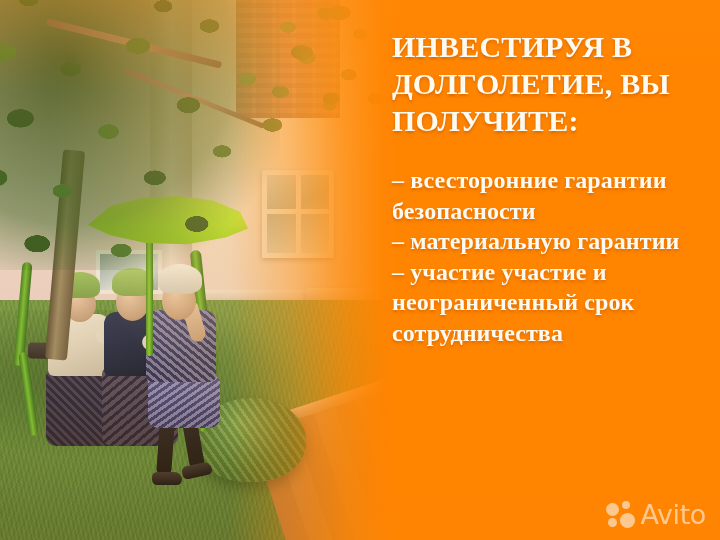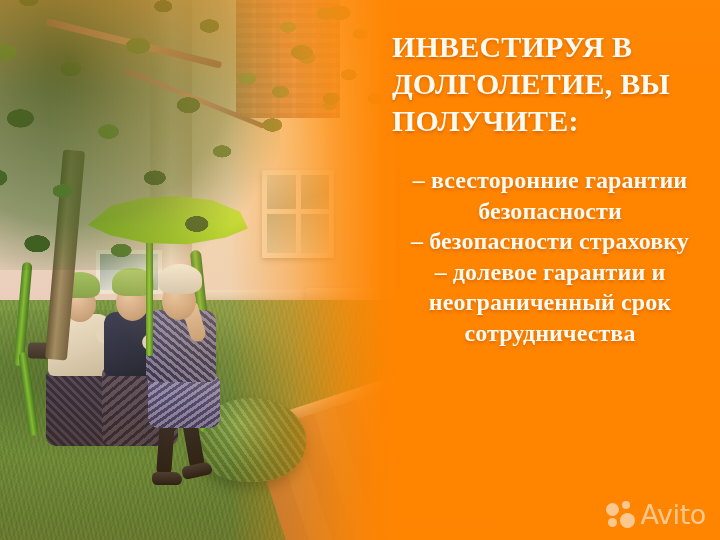--- a/index.html
+++ b/index.html
@@ -378,21 +378,20 @@
   }
   .benefits {
     margin: 26px 0 0 0;
     padding: 0;
     list-style: none;
     font-size: 24px;
     line-height: 30.5px;
     font-weight: bold;
     letter-spacing: .1px;
     text-shadow: 0 2px 3px rgba(150,60,0,.34);
-    text-align: center;
   }
   .benefits li { margin: 0; padding: 0; }
 
   
   .watermark {
     position:absolute;
     right: 14px;
     bottom: 12px;
     display:flex;
     align-items:center;
@@ -500,22 +499,22 @@
   </div>
 
   <div class="orange-blend"></div>
   <div class="orange-vert"></div>
 
   <div class="copy">
     <p class="headline">ИНВЕСТИРУЯ В ДОЛГОЛЕТИЕ, ВЫ ПОЛУЧИТЕ:</p>
 
     <ul class="benefits">
       <li>– всесторонние гарантии безопасности</li>
-      <li>– безопасности страховку</li>
-      <li>– долевое гарантии и неограниченный срок сотрудничества</li>
+      <li>– материальную гарантии</li>
+      <li>– участие участие и неограниченный срок сотрудничества</li>
     </ul>
   </div>
 
   <div class="watermark">
     <span class="wm-mark">
       <i class="c1"></i>
         <i class="c2"></i>
         <i class="c3"></i>
         <i class="c4"></i>
     </span>

